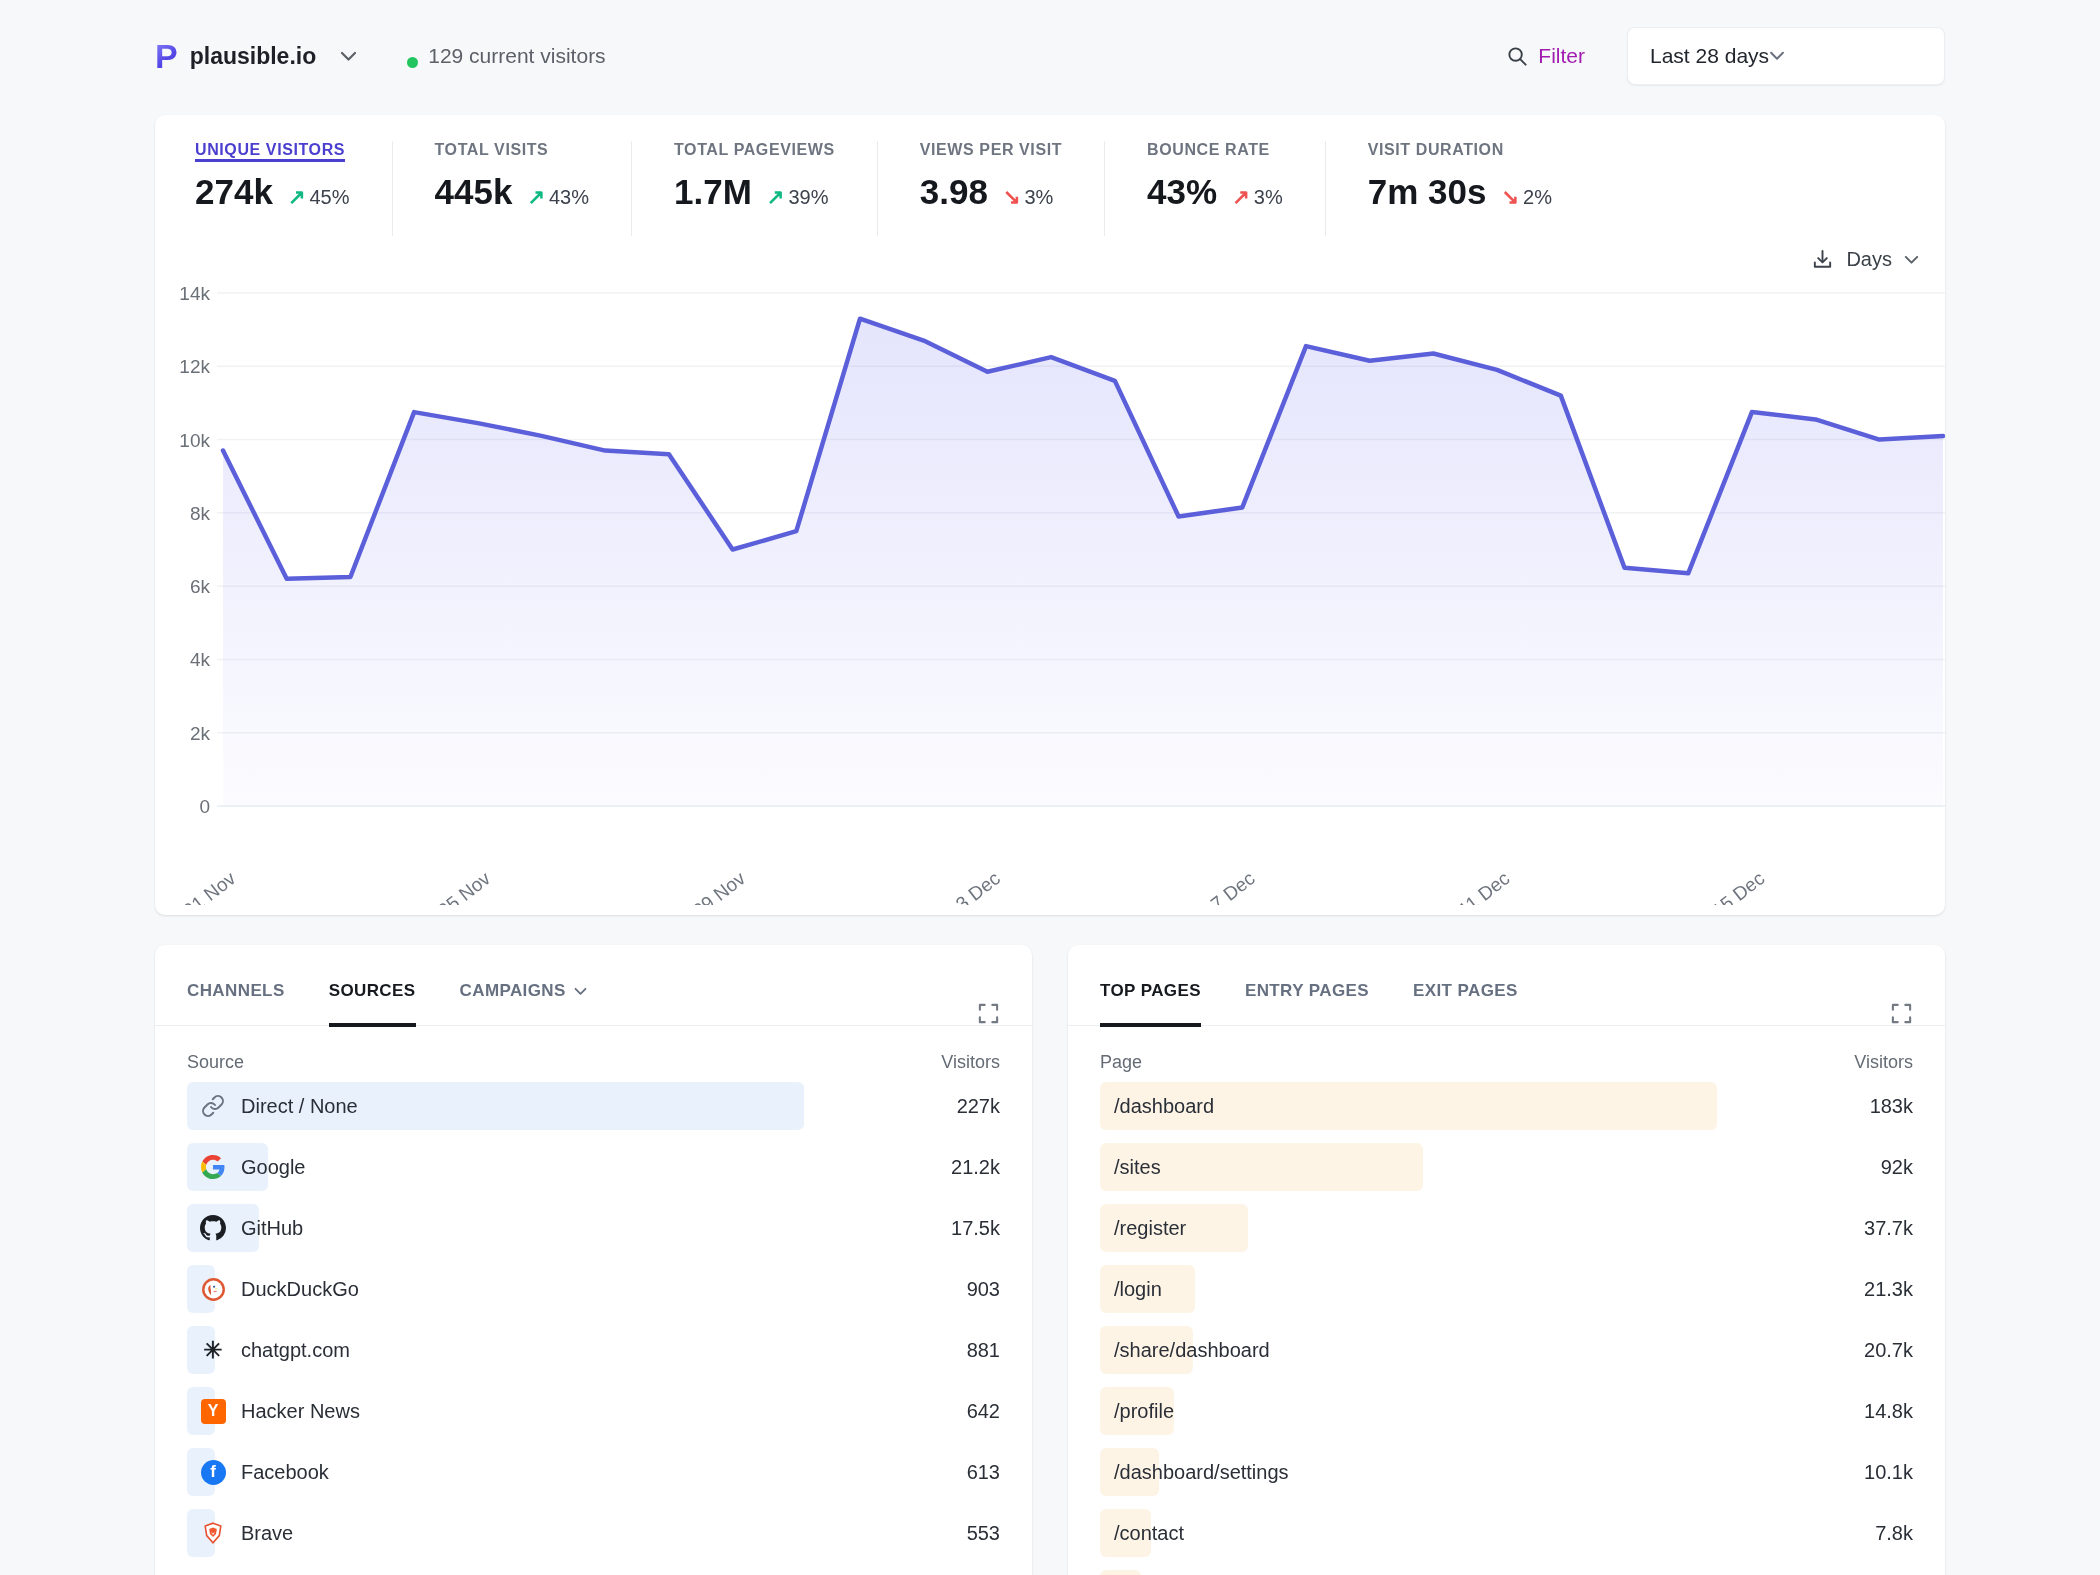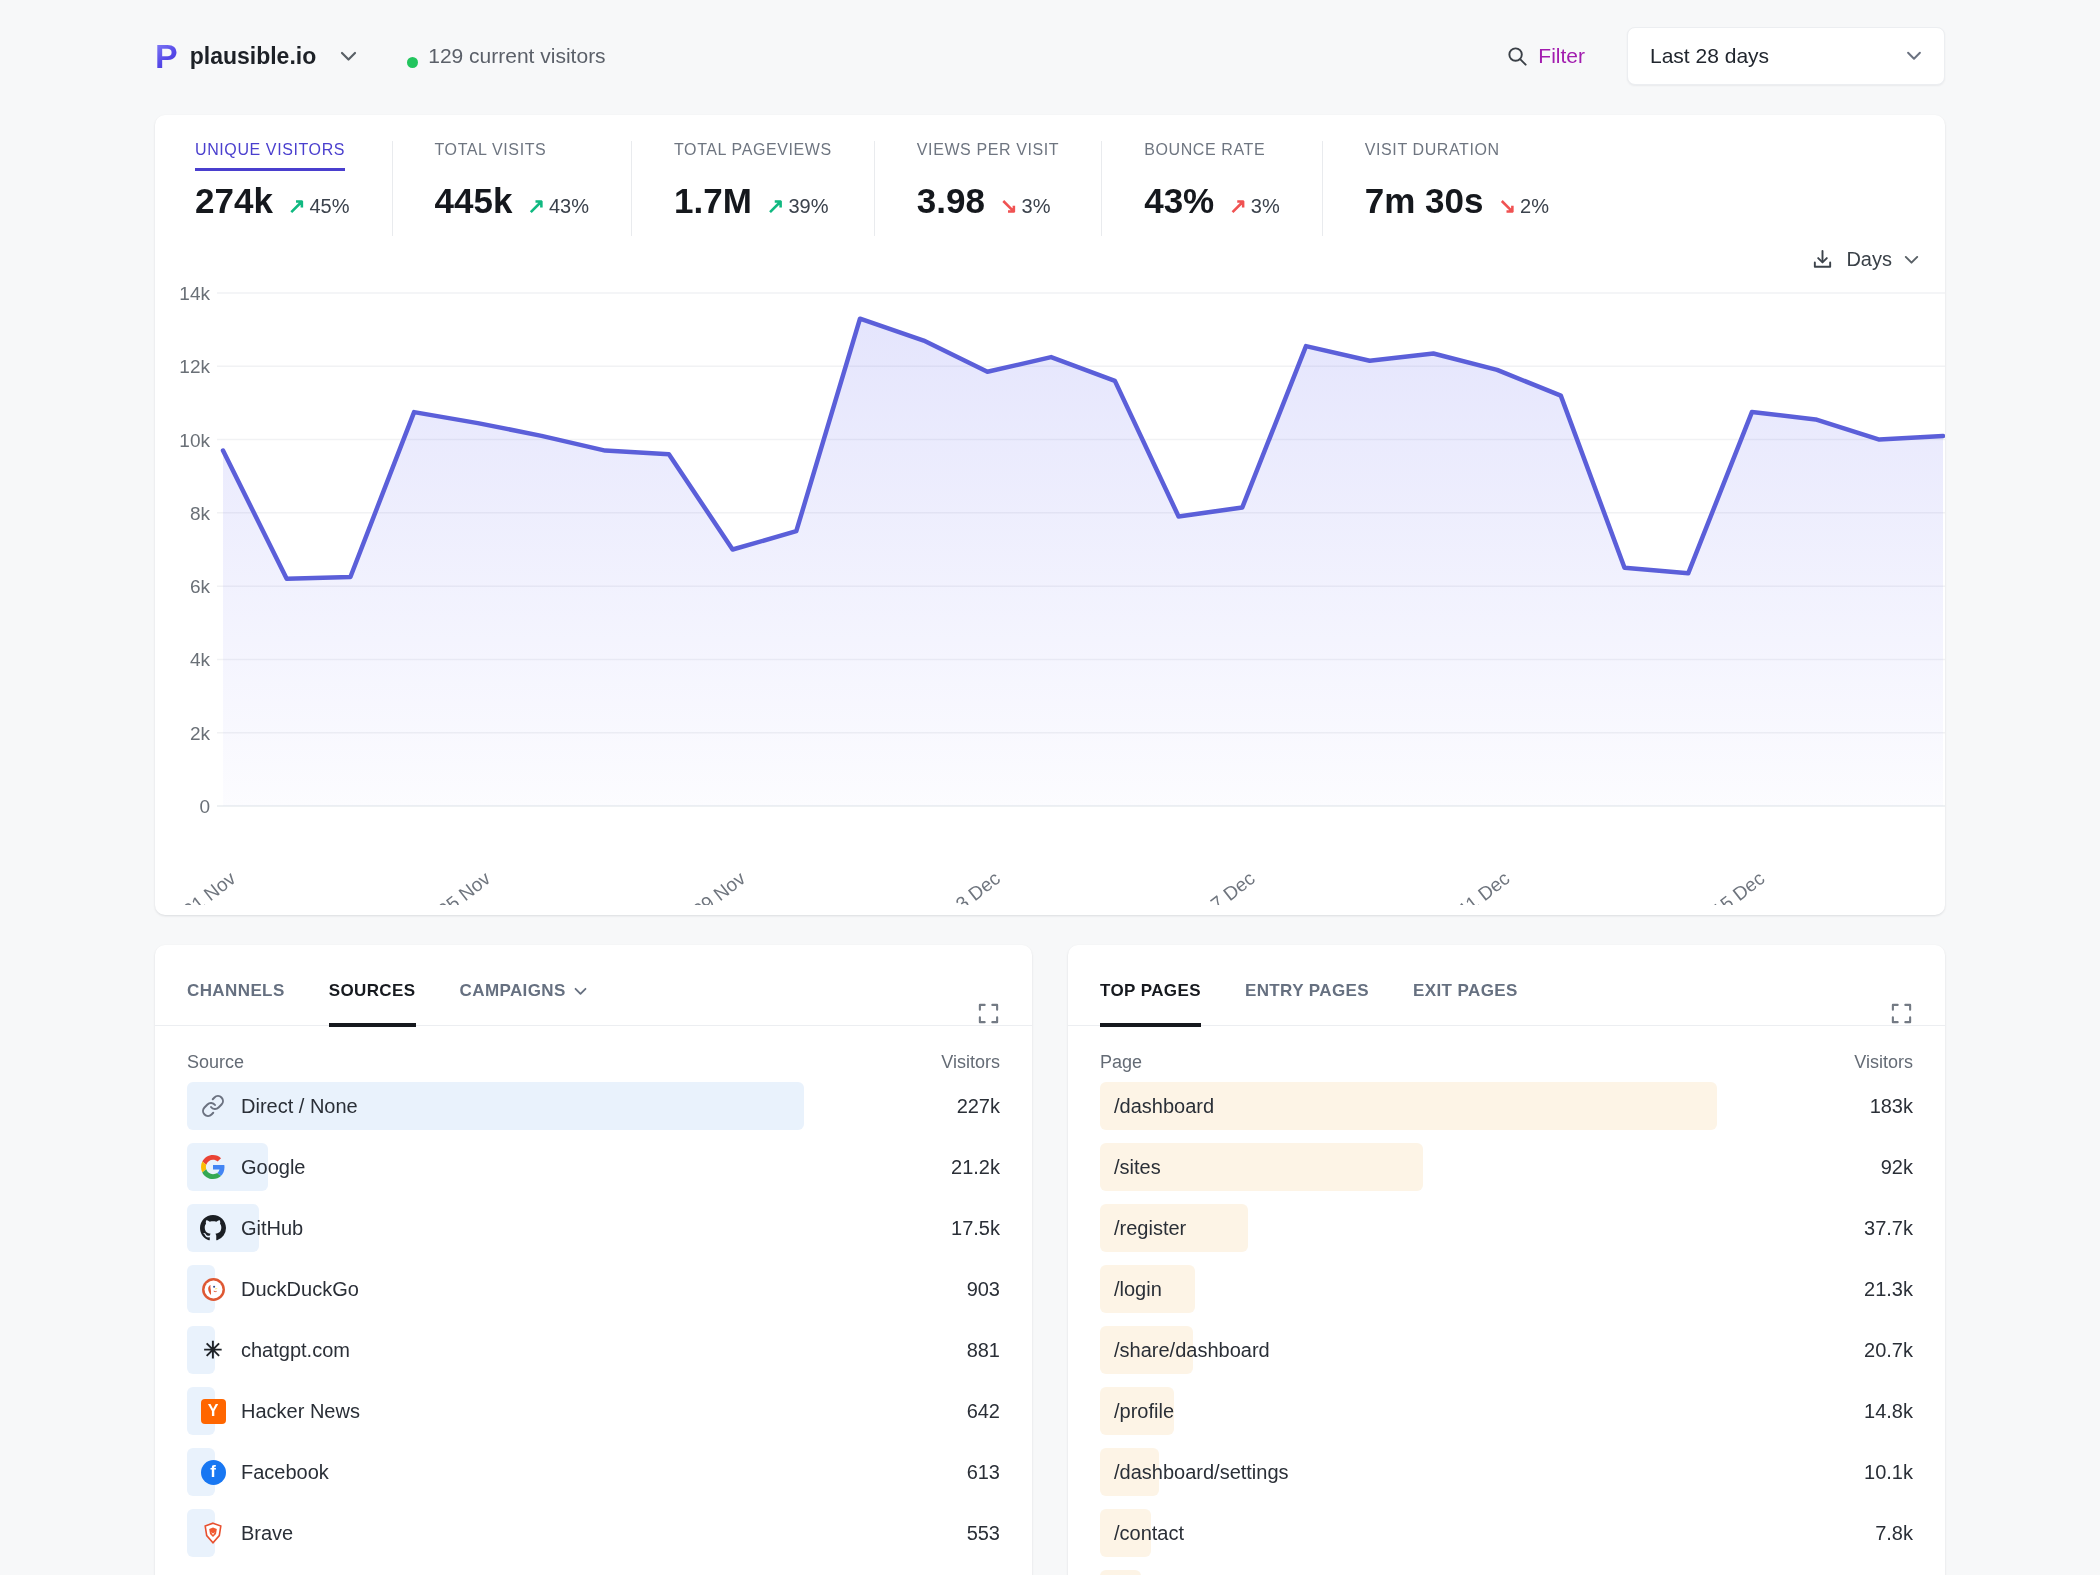--- a/index.html
+++ b/index.html
@@ -10,28 +10,28 @@
   
   .topbar{position:absolute;left:155px;right:155px;top:25px;height:62px;display:flex;align-items:center}
   .logo{font-size:34px;font-weight:800;background:linear-gradient(140deg,#8a86f8 0%,#5548e8 55%,#4338ca 100%);-webkit-background-clip:text;background-clip:text;color:transparent;margin-right:12px;line-height:1}
   .site-name{font-size:23px;font-weight:700;color:#1d2127;margin-right:24px}
   .chev{display:inline-block}
   .live{display:flex;align-items:flex-end;margin-left:50px}
   .live-dot{width:11px;height:11px;border-radius:50%;background:#22c55e;margin-right:10px}
   .live-text{font-size:21px;color:#5b6069}
   .top-right{margin-left:auto;display:flex;align-items:center}
   .filter{display:flex;align-items:center;gap:9px;font-size:21px;color:#a21caf;margin-right:42px;cursor:pointer}
-  .datebtn{width:318px;height:58px;background:#fff;border:1px solid #eceef1;border-radius:8px;box-shadow:0 1px 2px rgba(15,23,42,.06);display:flex;align-items:center;justify-content:space-between;padding:0 22px;font-size:21px;color:#21262e;font-weight:500;cursor:pointer}
+  .datebtn{width:318px;height:58px;background:#fff;border:1px solid #eceef1;border-radius:8px;box-shadow:0 1px 2px rgba(15,23,42,.06);display:flex;align-items:center;justify-content:flex-start;padding:0 22px;font-size:21px;color:#21262e;font-weight:500;cursor:pointer}
 
   
   .main-card{left:155px;top:115px;width:1790px;height:800px}
   .stats{display:flex;align-items:flex-start;padding:26px 40px 0 40px}
   .stat{padding:0 42px;cursor:pointer}
   .stat:first-child{padding-left:0}
-  .stat-label{display:inline-block;font-size:16px;font-weight:400;letter-spacing:.6px;color:#6e7580;padding-bottom:9px;border-bottom:3px solid transparent;white-space:nowrap}
+  .stat-label{display:inline-block;font-size:16px;font-weight:700;letter-spacing:.6px;color:#6e7580;padding-bottom:0;border-bottom:3px solid transparent;white-space:nowrap}
   .stat.active .stat-label{color:#4a3fce;border-bottom-color:#4a3fce}
   .stat-valrow{display:flex;align-items:baseline;gap:15px;margin-top:10px}
   .stat-value{font-size:35px;font-weight:800;color:#15181d;white-space:nowrap}
   .stat-change{font-size:20px;color:#3b424c;white-space:nowrap}
   .stat-change .arrow{font-size:21px;font-weight:700;margin-right:4px}
   .stat.good .arrow{color:#10b981}
   .stat.bad .arrow{color:#f05252}
   .stat-divider{width:1px;height:95px;background:#e9ebee;flex:none}
   .chart-controls{position:absolute;top:133px;right:26px;display:flex;align-items:center;gap:12px;font-size:20px;color:#3a4148;cursor:pointer}
   .chart-svg{position:absolute;left:0;top:170px;width:1790px;height:620px;display:block}

